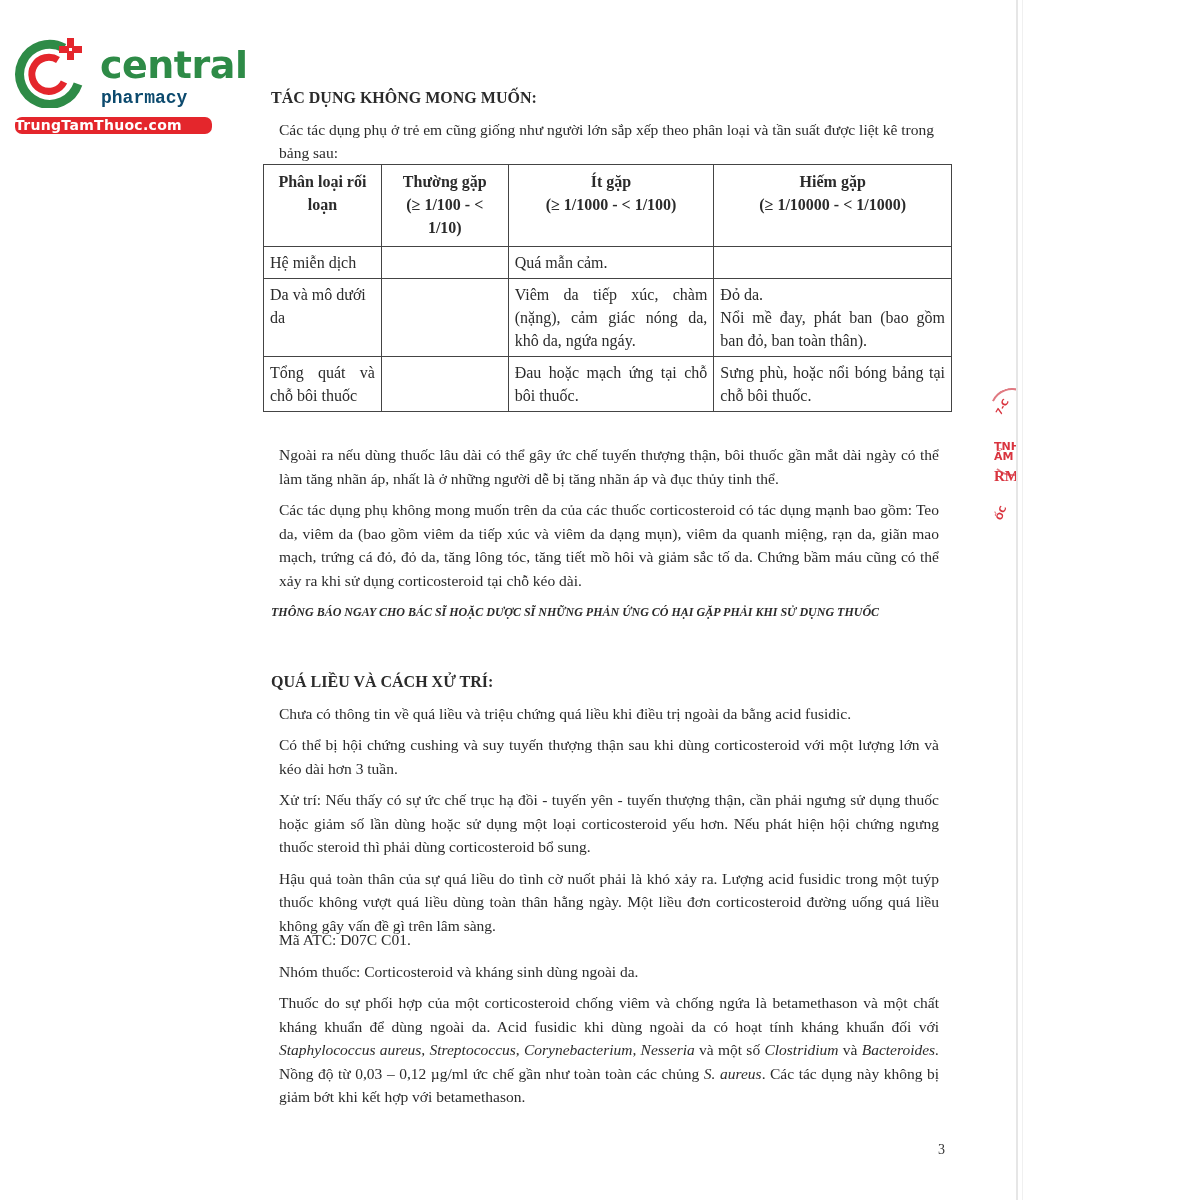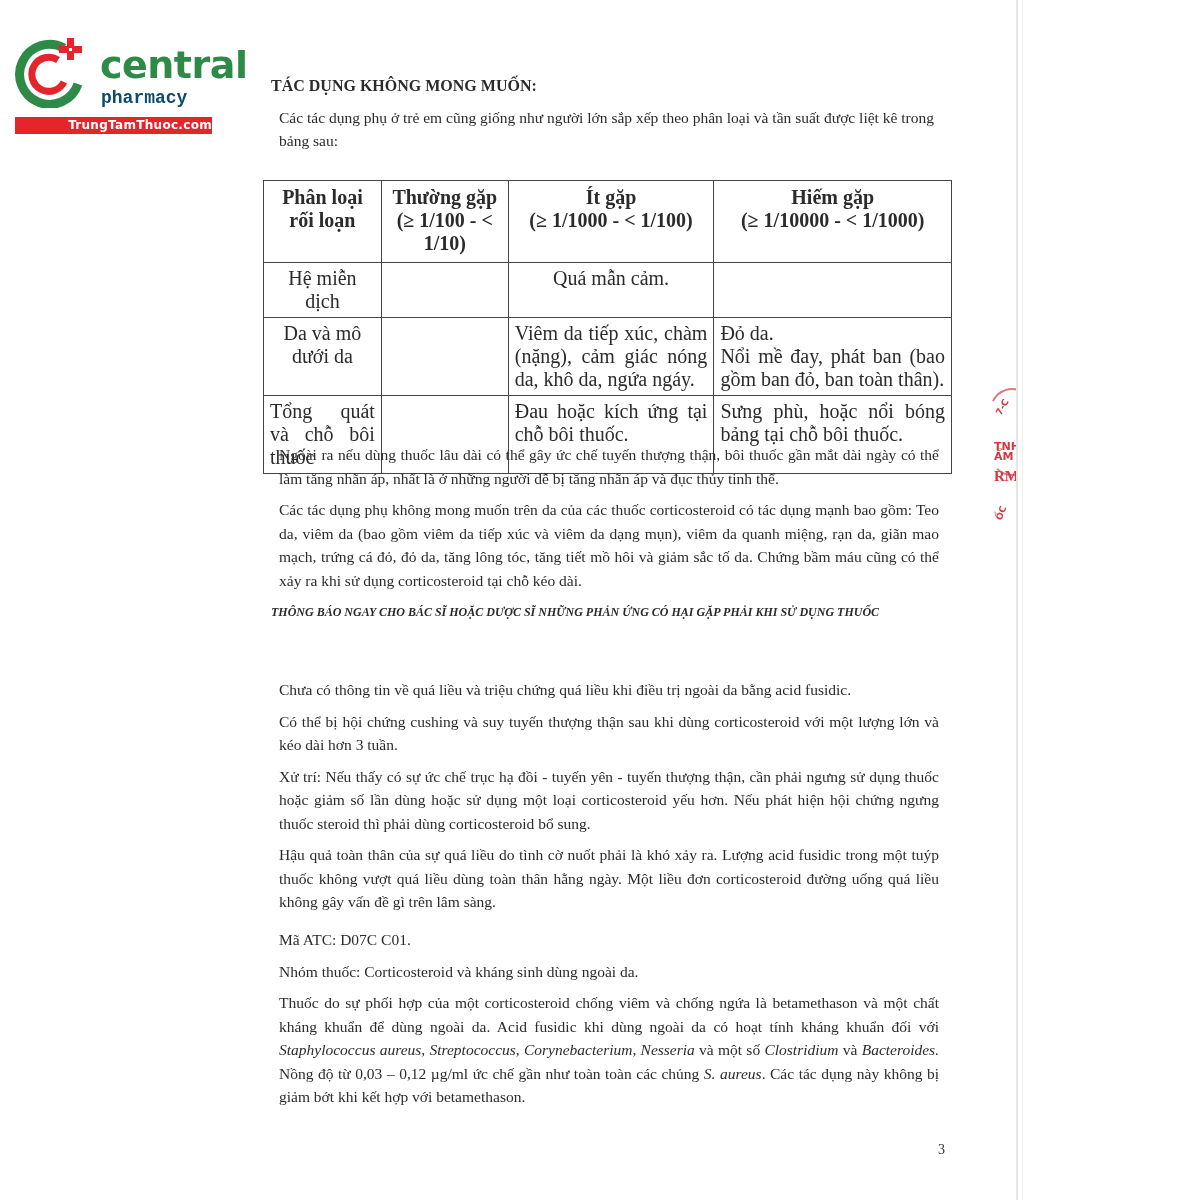--- a/index.html
+++ b/index.html
@@ -8,30 +8,30 @@
       font-family: "Liberation Serif", "DejaVu Serif", serif; color: #2b2b2b;
     }
     .page-edge { position: absolute; left: 1016px; top: 0; width: 2px; height: 1200px; background: #e6e6e6; }
     .page-edge2 { position: absolute; left: 1022px; top: 0; width: 1px; height: 1200px; background: #f0f0f0; }
 
     
     .logo { position: absolute; left: 12px; top: 36px; width: 205px; height: 100px; }
     .logo svg.mark { position: absolute; left: 0; top: 0; }
     .logo .brand { position: absolute; left: 88px; top: 10px; font-family: "DejaVu Sans", sans-serif; font-weight: bold; font-size: 38px; color: #2e8b47; letter-spacing: -0.5px; line-height: 1; }
     .logo .sub { position: absolute; left: 89px; top: 53px; font-family: Liberation Mono, monospace; font-weight: bold; font-size: 18px; color: #0c4a6e; line-height: 1; }
-    .logo .site { position: absolute; left: 3px; top: 81px; width: 197px; height: 17px; border-radius: 0; background: #e4262c; color: #fff; font-family: "DejaVu Sans", sans-serif; font-weight: bold; font-size: 12px; text-align: right; line-height: 17px; letter-spacing: 0.3px; }
+    .logo .site { position: absolute; left: 3px; top: 81px; width: 197px; height: 17px; border-radius: 7px; background: #e4262c; color: #fff; font-family: "DejaVu Sans", sans-serif; font-weight: bold; font-size: 14px; text-align: left; line-height: 17px; letter-spacing: 0.3px; }
 
     
-    .content { position: absolute; left: 271px; top: 74px; width: 676px; font-size: 15.5px; line-height: 23.5px; }
+    .content { position: absolute; left: 271px; top: 86px; width: 676px; font-size: 15.5px; line-height: 23.5px; }
     .h { font-weight: bold; font-size: 16px; margin: 0; }
     .p { margin: 8px; text-align: justify; }
     .ital-h { font-style: italic; font-weight: bold; font-size: 12px; line-height: 24px; margin: 0; }
 
-    table.ae { position: absolute; left: 263px; top: 180px; width: 689px; border-collapse: collapse; font-size: 20px; }
-    table.ae td, table.ae th { border: 1.3px solid #444; vertical-align: top; padding: 4px 6px; line-height: 23px; text-align: center; }
+    table.ae { position: absolute; left: 263px; top: 164px; width: 689px; border-collapse: collapse; font-size: 16px; }
+    table.ae td, table.ae th { border: 1.3px solid #444; vertical-align: top; padding: 4px 6px; line-height: 23px; }
     table.ae th { font-weight: bold; text-align: center; padding-top: 5px; }
     table.ae td.just { text-align: justify; }
 
     .stamp { position: absolute; left: 990px; top: 388px; width: 26px; height: 150px; color: #d9343f; font-family: "DejaVu Sans", sans-serif; font-size: 11px; font-weight: bold; overflow: hidden; }
     .stamp span { display: block; position: absolute; left: 4px; }
     .stamp .arc1 { top: 4px; width: 40px; height: 40px; border: 2px solid #e07a82; border-radius: 50%; left: 0; border-left-color: transparent; border-bottom-color: transparent; transform: rotate(-20deg); }
     .stamp .arc2 { top: 110px; width: 40px; height: 40px; border: 2px solid #e07a82; border-radius: 50%; left: 0; border-left-color: transparent; border-top-color: transparent; }
 
     .page-num { position: absolute; left: 938px; top: 1142px; font-size: 14px; color: #333; }
   </style>
@@ -84,36 +84,37 @@
     <td></td>
     <td class="just">Viêm da tiếp xúc, chàm (nặng), cảm giác nóng da, khô da, ngứa ngáy.</td>
     <td class="just">
       <div>Đỏ da.</div>
       <div>Nổi mề đay, phát ban (bao gồm ban đỏ, ban toàn thân).</div>
     </td>
   </tr>
   <tr>
     <td class="just">Tổng quát và chỗ bôi thuốc</td>
     <td></td>
-    <td class="just">Đau hoặc kích ứng tại chỗ bôi thuốc.</td>
+    <td class="just">Đau hoặc mạch ứng tại chỗ bôi thuốc.</td>
     <td class="just">Sưng phù, hoặc nổi bóng bảng tại chỗ bôi thuốc.</td>
   </tr>
 </tbody>
   </table>
 
 <div class="content" style="top:435px;">
   <p class="p" style="margin-bottom:4px;">Ngoài ra nếu dùng thuốc lâu dài có thể gây ức chế tuyến thượng thận, bôi thuốc gần mắt dài ngày có thể làm tăng nhãn áp, nhất là ở những người dễ bị tăng nhãn áp và đục thủy tinh thể.</p>
   <p class="p">Các tác dụng phụ không mong muốn trên da của các thuốc corticosteroid có tác dụng mạnh bao gồm: Teo da, viêm da (bao gồm viêm da tiếp xúc và viêm da dạng mụn), viêm da quanh miệng, rạn da, giãn mao mạch, trứng cá đỏ, đỏ da, tăng lông tóc, tăng tiết mồ hôi và giảm sắc tố da. Chứng bầm máu cũng có thể xảy ra khi sử dụng corticosteroid tại chỗ kéo dài.</p>
 </div>
 
 <div class="content" style="top:600px; width:660px;">
   <p class="ital-h">THÔNG BÁO NGAY CHO BÁC SĨ HOẶC DƯỢC SĨ NHỮNG PHẢN ỨNG CÓ HẠI GẶP PHẢI KHI SỬ DỤNG THUỐC</p>
 </div>
 
 <div class="content" style="top:670px;">
+  <p class="h">QUÁ LIỀU VÀ CÁCH XỬ TRÍ:</p>
   <p class="p">Chưa có thông tin về quá liều và triệu chứng quá liều khi điều trị ngoài da bằng acid fusidic.</p>
   <p class="p">Có thể bị hội chứng cushing và suy tuyến thượng thận sau khi dùng corticosteroid với một lượng lớn và kéo dài hơn 3 tuần.</p>
   <p class="p">Xử trí: Nếu thấy có sự ức chế trục hạ đồi - tuyến yên - tuyến thượng thận, cần phải ngưng sử dụng thuốc hoặc giảm số lần dùng hoặc sử dụng một loại corticosteroid yếu hơn. Nếu phát hiện hội chứng ngưng thuốc steroid thì phải dùng corticosteroid bổ sung.</p>
   <p class="p">Hậu quả toàn thân của sự quá liều do tình cờ nuốt phải là khó xảy ra. Lượng acid fusidic trong một tuýp thuốc không vượt quá liều dùng toàn thân hằng ngày. Một liều đơn corticosteroid đường uống quá liều không gây vấn đề gì trên lâm sàng.</p>
 </div>
 
 <div class="content" style="top:920px;">
   <p class="p">Mã ATC: D07C C01.</p>
   <p class="p">Nhóm thuốc: Corticosteroid và kháng sinh dùng ngoài da.</p>
   <p class="p"><span>Thuốc do sự phối hợp của một corticosteroid chống viêm và chống ngứa là betamethason và một chất kháng khuẩn để dùng ngoài da. Acid fusidic khi dùng ngoài da có hoạt tính kháng khuẩn đối với </span><i>Staphylococcus aureus, Streptococcus</i><span>, </span><i>Corynebacterium, Nesseria</i><span> và một số </span><i>Clostridium</i><span> và </span><i>Bacteroides.</i><span> Nồng độ từ 0,03 – 0,12 µg/ml ức chế gần như toàn toàn các chủng </span><i>S. aureus</i><span>. Các tác dụng này không bị giảm bớt khi kết hợp với betamethason.</span></p>

